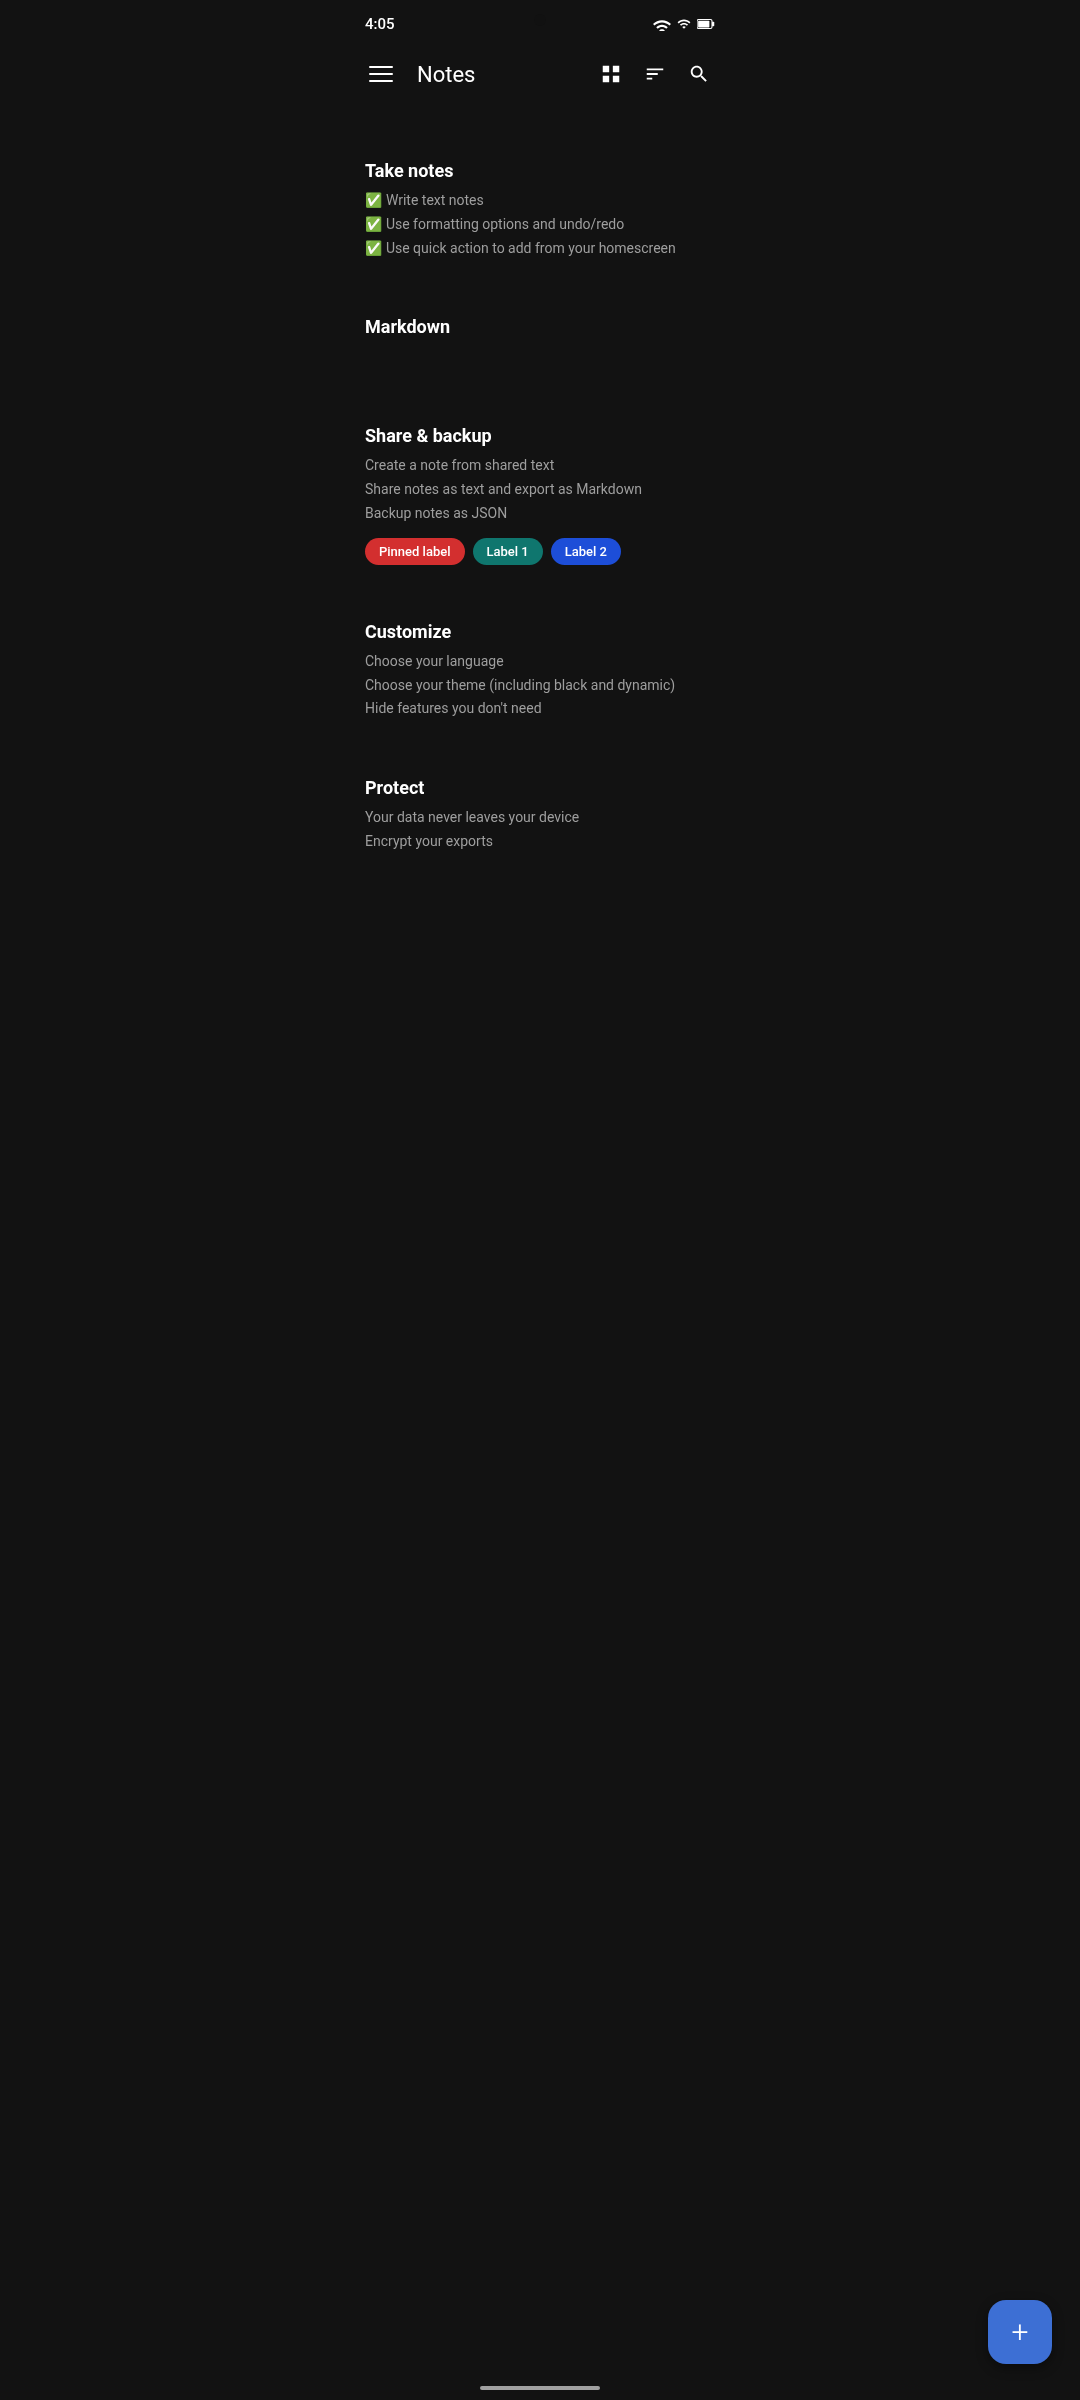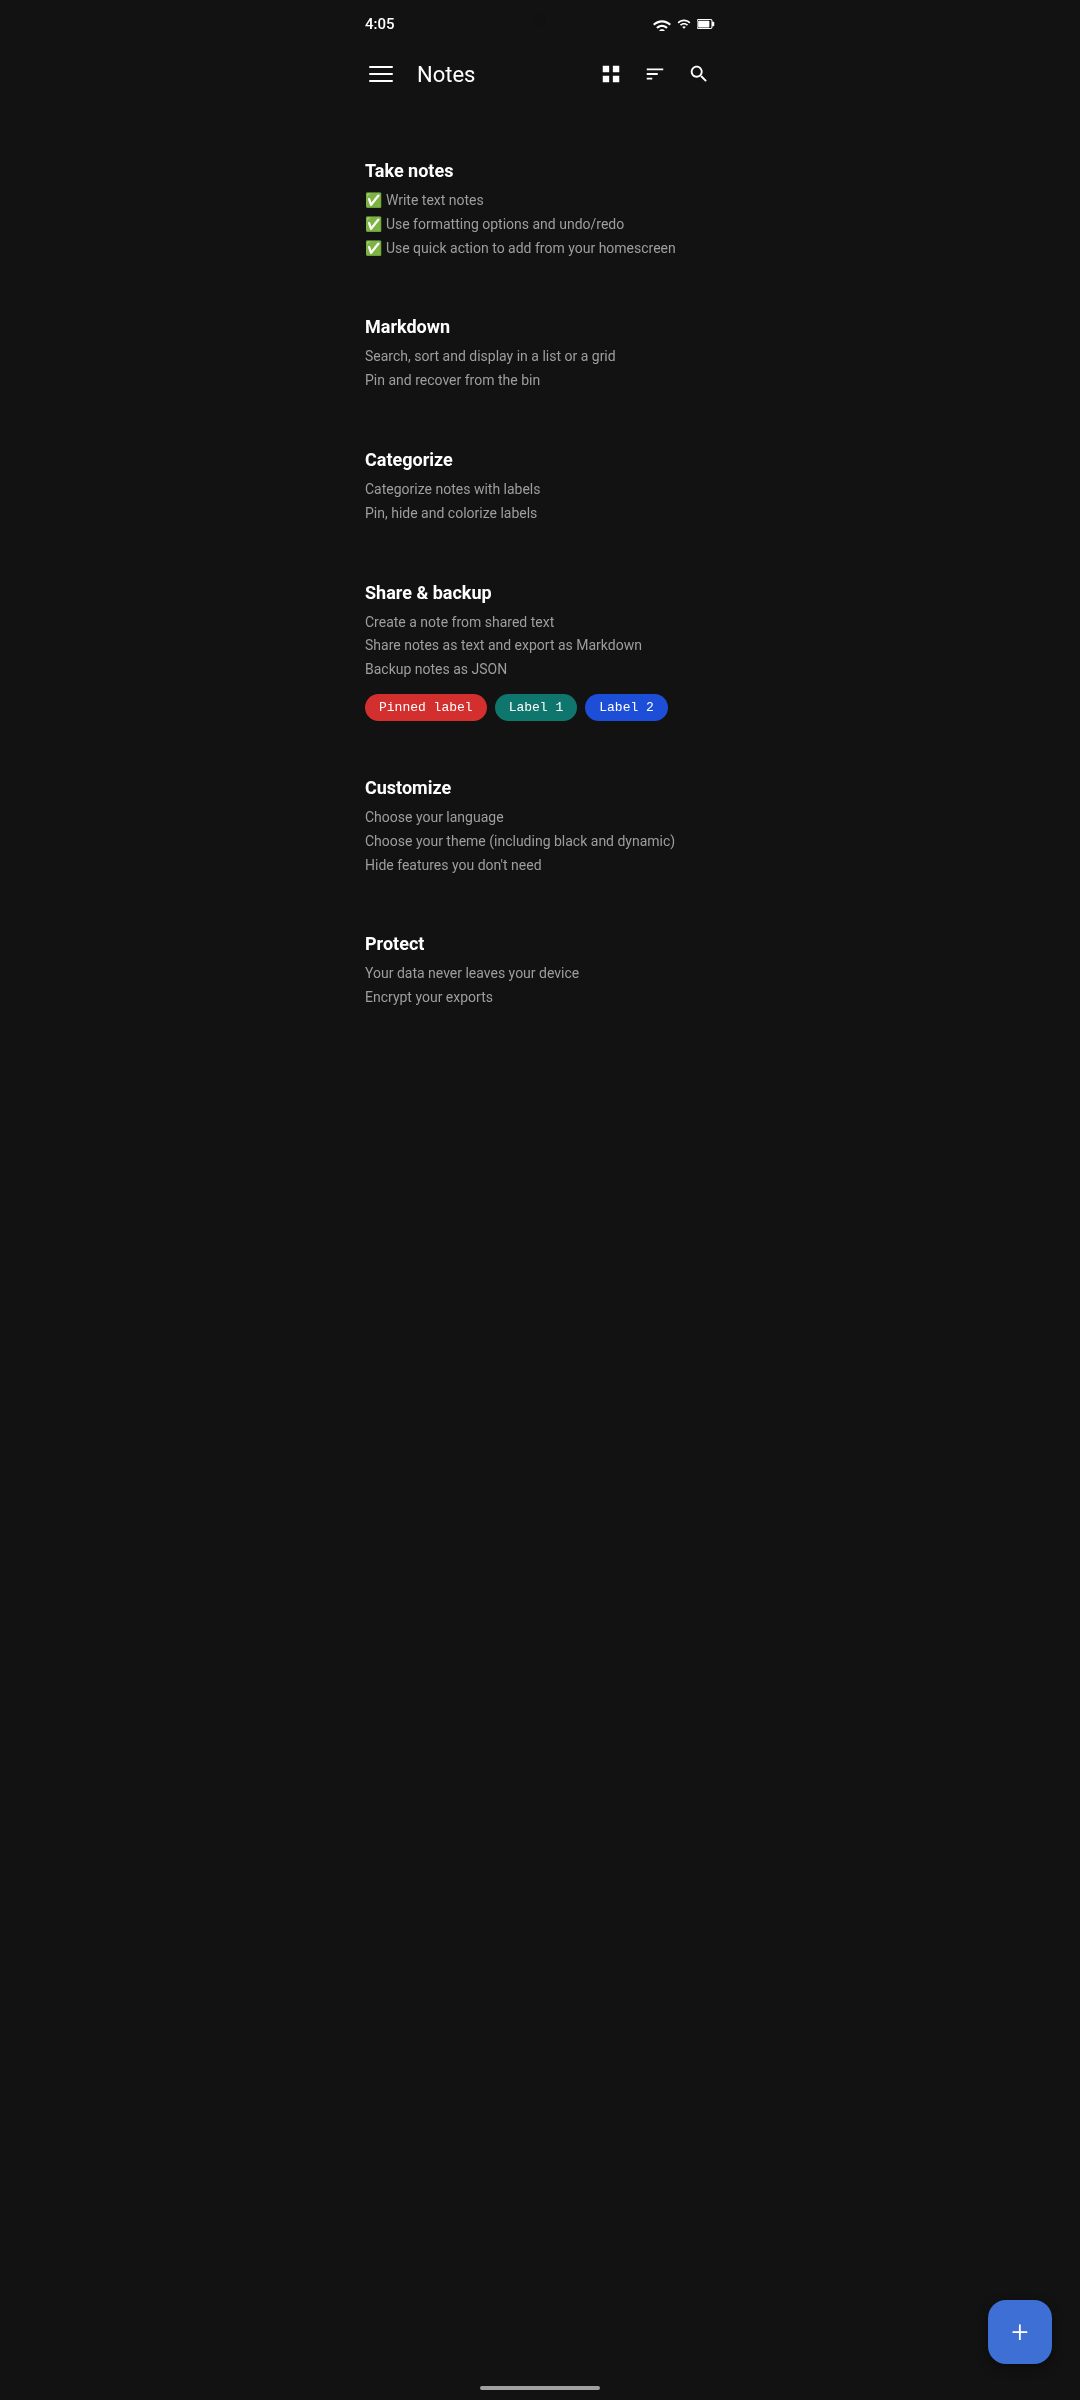--- a/index.html
+++ b/index.html
@@ -159,21 +159,20 @@
     .section-divider {
       height: 24px;
     }
 
     
     .labels-row {
       display: flex;
       flex-wrap: wrap;
       gap: 8px;
       margin-top: 12px;
-      font-family: Liberation Mono, monospace;
     }
 
     .label-chip {
       padding: 6px 14px;
       border-radius: 20px;
       font-size: 13px;
       font-weight: 500;
       color: #ffffff;
     }
 
@@ -293,35 +292,24 @@
       <p>✅ Write text notes</p>
       <p>✅ Use formatting options and undo/redo</p>
       <p>✅ Use quick action to add from your homescreen</p>
     </div>
   </div>
 
   <div class="section-divider"></div>
 
   <div class="note-card">
     <div class="section-heading">Markdown</div>
-    <div class="section-text">
-      <p>Search, sort and display in a list or a grid</p>
-      <p>Pin and recover from the bin</p>
-    </div>
-  </div>
-
-  <div class="section-divider"></div>
-
-  <div class="note-card">
-    <div class="section-heading">Categorize</div>
-    <div class="section-text">
-      <p>Categorize notes with labels</p>
-      <p>Pin, hide and colorize labels</p>
-    </div>
-  </div>
+  </div>
+
+  <div class="section-divider"></div>
+
 
   <div class="section-divider"></div>
 
   <div class="note-card">
     <div class="section-heading">Share &amp; backup</div>
     <div class="section-text">
       <p>Create a note from shared text</p>
       <p>Share notes as text and export as Markdown</p>
       <p>Backup notes as JSON</p>
     </div>

